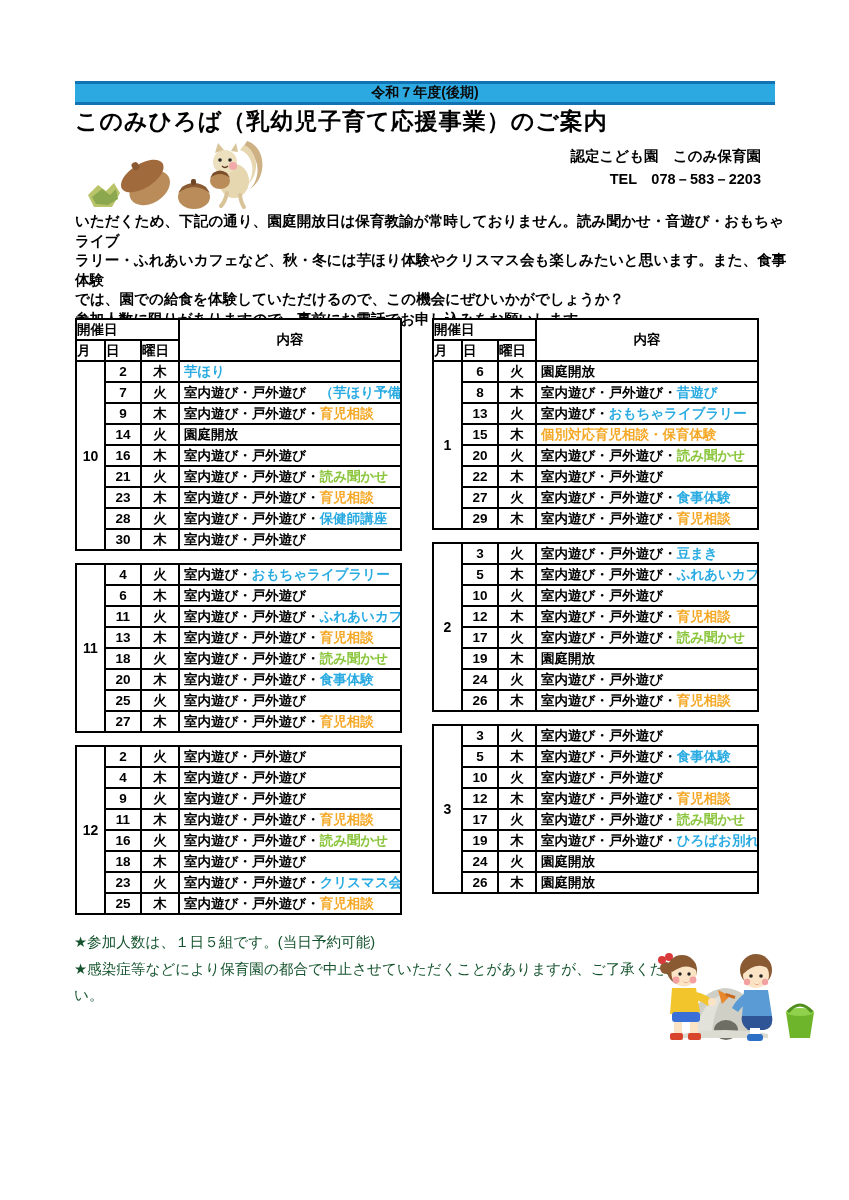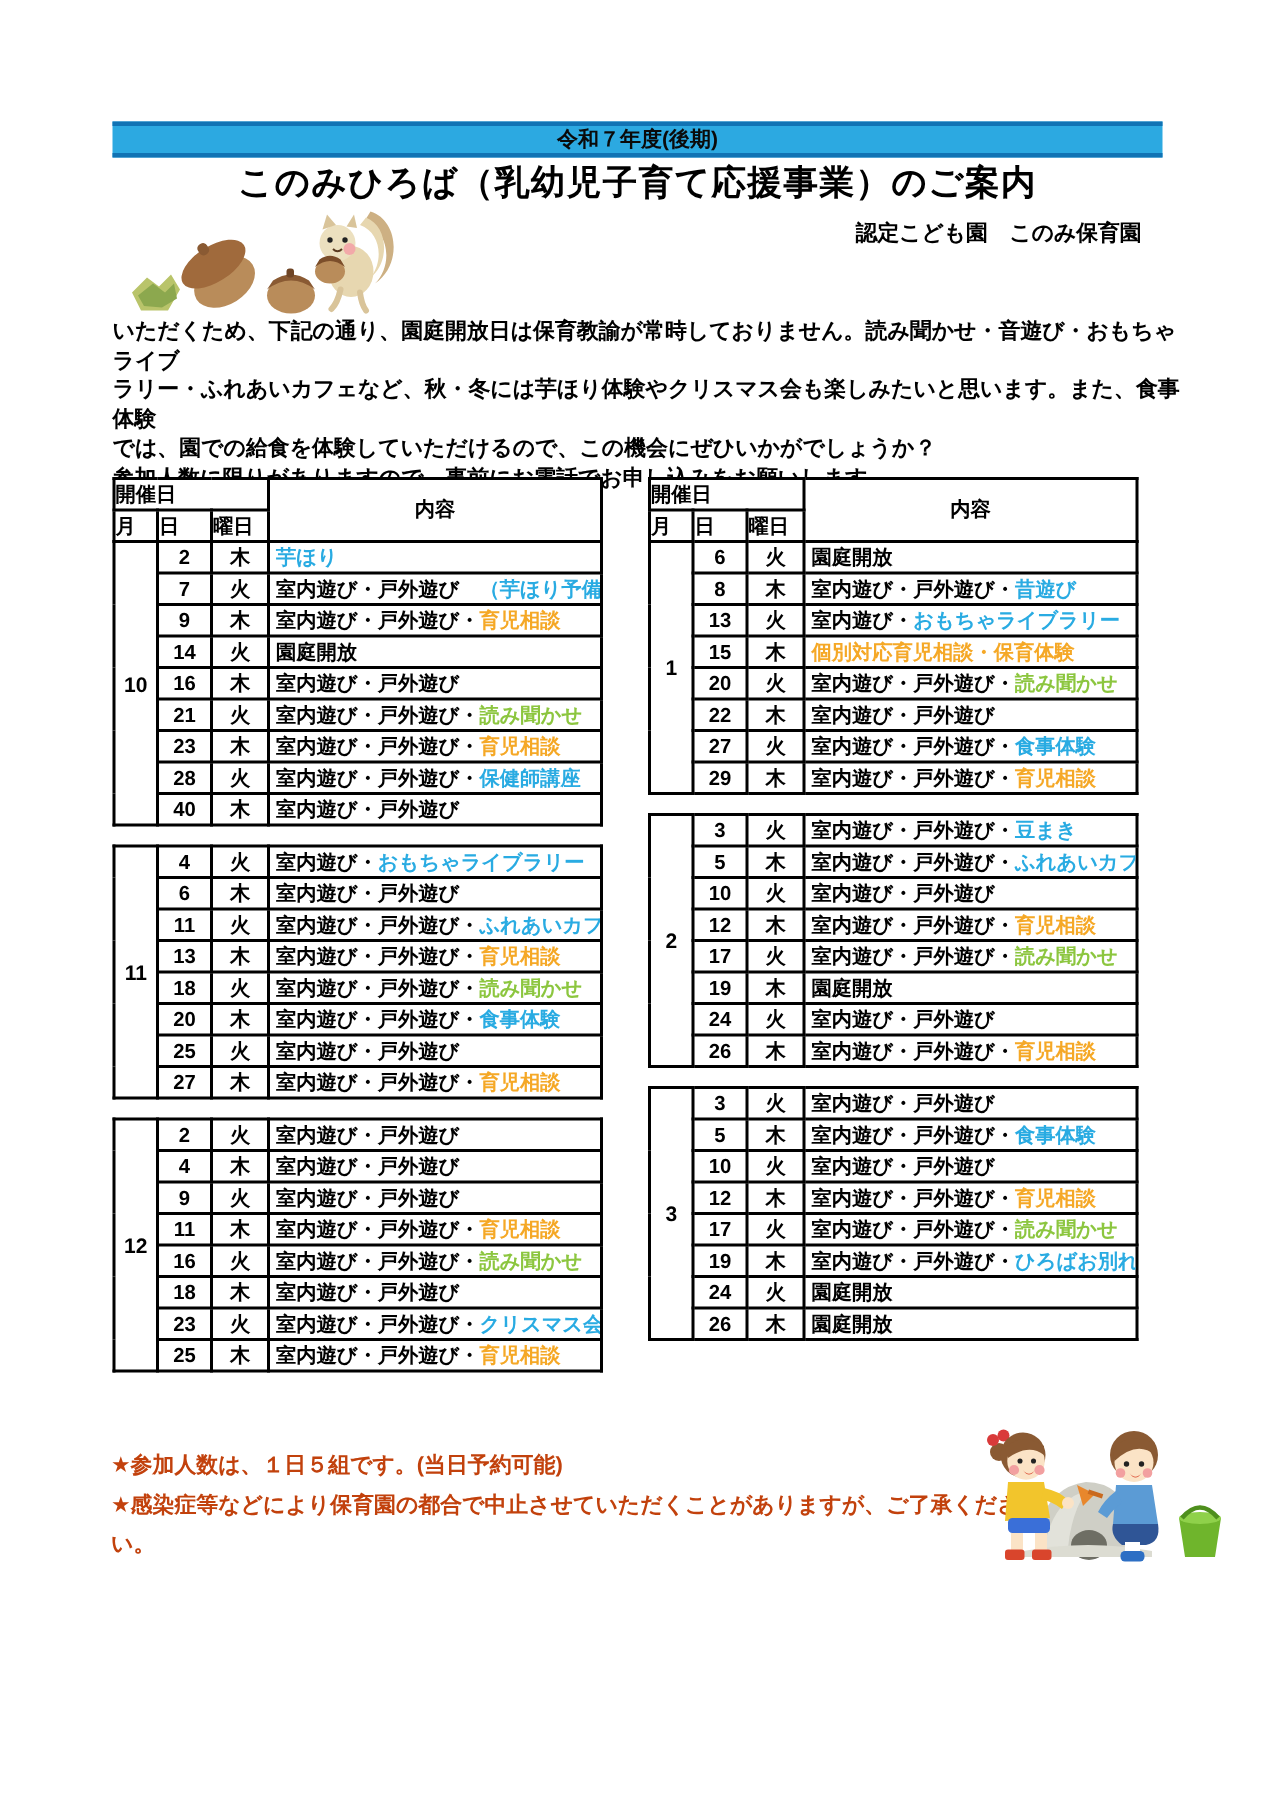--- a/index.html
+++ b/index.html
@@ -14,21 +14,21 @@
   .period-bar{
     left:75px;top:81px;width:700px;height:18px;
     background:var(--banner,#2ca9e1);
     border-top:3px solid #1173b4;border-bottom:3px solid #1173b4;
     display:flex;align-items:center;justify-content:center;
     font-size:14px;font-weight:bold;color:#0a0a0a;
   }
 
   
   .page-title{
-    left:75px;top:106px;width:700px;text-align:center;
+    left:75px;top:106px;width:700px;
     font-size:23px;font-weight:bold;letter-spacing:1px;color:#000;
   }
 
   
   .contact{
     right:88px;top:145px;text-align:right;
     font-size:14.5px;font-weight:bold;line-height:23px;color:#000;margin-left:40px;
   }
 
   
@@ -53,22 +53,22 @@
   table.sched td.c-naiyo{padding-left:4px;text-align:left;}
   table.sched td.h-center{text-align:left;}
   table.month-block{margin-top:12px;}
   table.month-block.first{margin-top:-2px;}
   .t-blue{color:var(--c-blue,#29abe2);}
   .t-orange{color:var(--c-orange,#f5a826);}
   .t-green{color:var(--c-green,#8cc63f);}
 
   
   .notes{
-    left:74px;top:964px;width:620px;
-    font-size:14.6px;font-weight:bold;line-height:26.5px;color:#c2410c;
+    left:74px;top:929px;width:620px;
+    font-size:14.6px;font-weight:normal;line-height:26.5px;color:#14532d;
   }
 
   svg{display:block;}
 </style>
 </head>
 <body>
 
 <div class="abs period-bar">
   <span>令和７年度(後期)</span>
 </div>
@@ -106,20 +106,21 @@
 
     <ellipse cx="136" cy="44" rx="10" ry="8" fill="#b98c5a"></ellipse>
     <path d="M126,41 Q136,33 146,41 L143,36 Q136,31 129,36 Z" fill="#7c4e2a"></path>
     <path d="M143,56 q-2,9 -6,13" stroke="#d9c49a" stroke-width="4" fill="none" stroke-linecap="round"></path>
     <path d="M156,58 q1,8 4,12" stroke="#d9c49a" stroke-width="4" fill="none" stroke-linecap="round"></path>
   </g>
 </svg>
 
 <div class="abs contact">
   <div>認定こども園　このみ保育園</div>
+  <div>TEL　078－583－2203</div>
 </div>
 
 <div class="abs intro" id="intro">
     <div>いただくため、下記の通り、園庭開放日は保育教諭が常時しておりません。読み聞かせ・音遊び・おもちゃライブ</div>
     <div>ラリー・ふれあいカフェなど、秋・冬には芋ほり体験やクリスマス会も楽しみたいと思います。また、食事体験</div>
     <div>では、園での給食を体験していただけるので、この機会にぜひいかがでしょうか？</div>
     <div>参加人数に限りがありますので、事前にお電話でお申し込みをお願いします。</div>
   </div>
 
 <div class="sched-col left" id="left-col">
@@ -185,21 +186,21 @@
           <td class="c-day">23</td>
           <td class="c-wd">木</td>
           <td class="c-naiyo"><span>室内遊び・戸外遊び・</span><span class="t-orange">育児相談</span></td>
         </tr>
         <tr>
           <td class="c-day">28</td>
           <td class="c-wd">火</td>
           <td class="c-naiyo"><span>室内遊び・戸外遊び・</span><span class="t-blue">保健師講座</span></td>
         </tr>
         <tr>
-          <td class="c-day">40</td>
+          <td class="c-day">30</td>
           <td class="c-wd">木</td>
           <td class="c-naiyo"><span>室内遊び・戸外遊び</span></td>
         </tr>
       </tbody>
     </table>
     <table class="sched month-block">
       <colgroup>
         <col style="width: 29px;">
         <col style="width: 36px;">
         <col style="width: 38px;">

